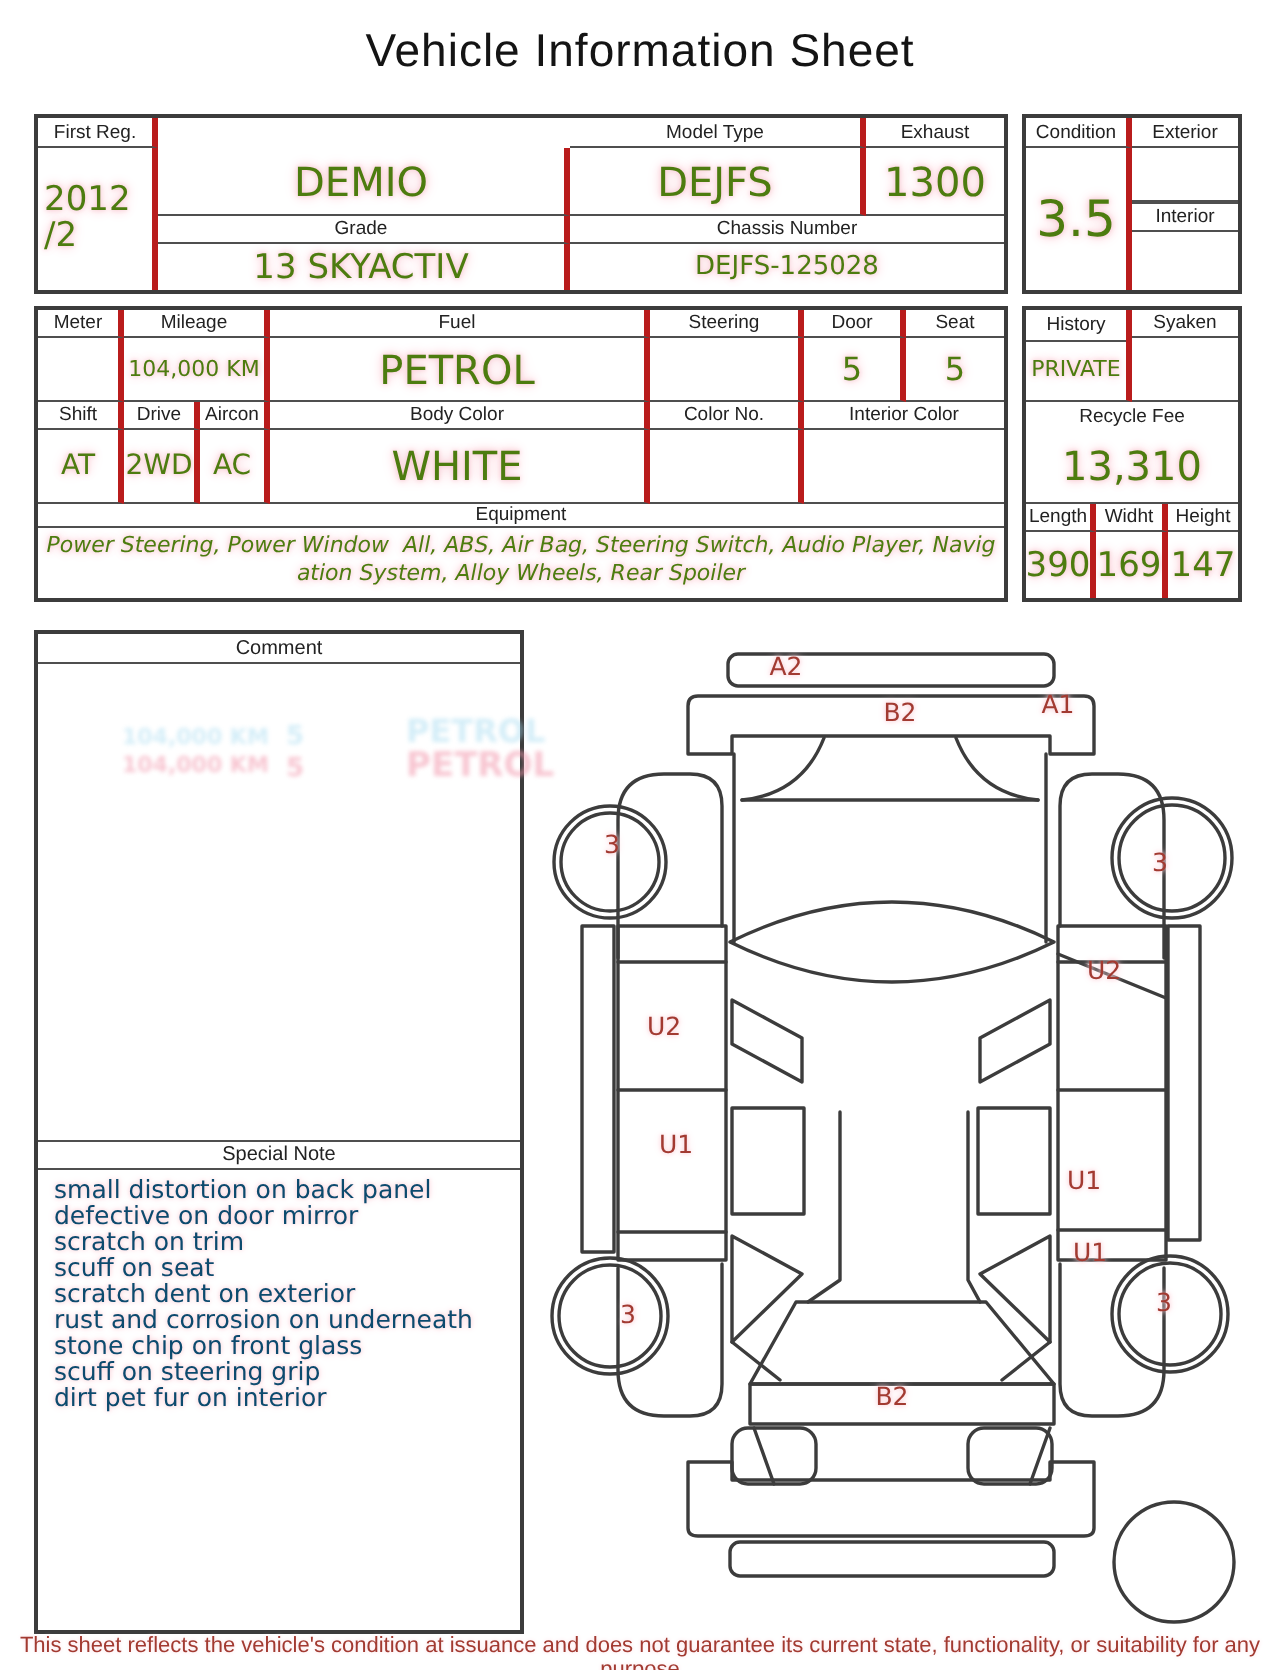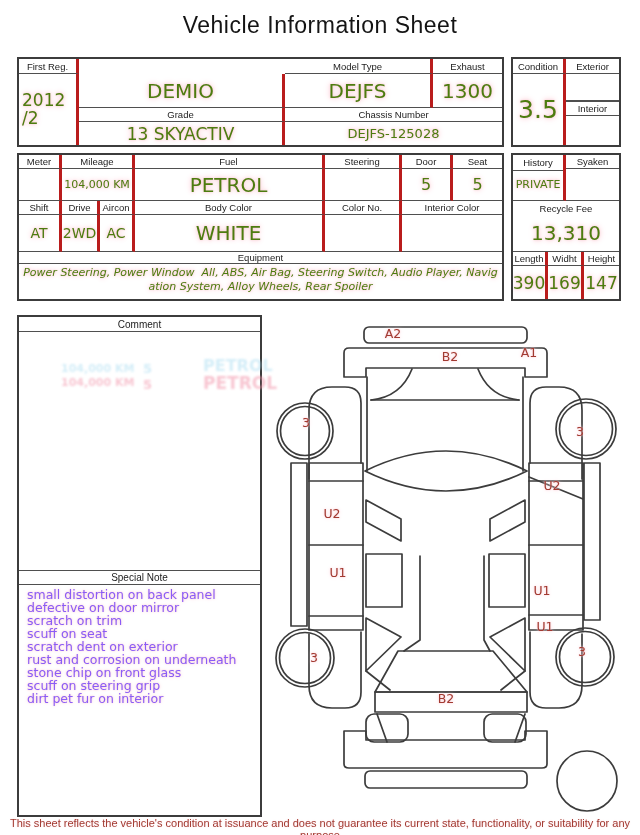--- a/index.html
+++ b/index.html
@@ -11,21 +11,21 @@
   .cell{position:absolute;box-sizing:border-box;display:flex;align-items:center;justify-content:center;overflow:hidden;}
   .br{border-right:3px solid #b91c1c;} .bb{border-bottom:1px solid #4f4f4f;} .bt{border-top:1px solid #4f4f4f;}
   .lbl{font-size:9.5px;color:#222;}
   .val{color:#4d7c0f;font-family:"DejaVu Sans",sans-serif;
        text-shadow:0 0 2px #f8c9d2,0 0 5px #f8c9d2,0 0 8px #fbdde3;}
   .v25{font-size:25px;} .v20{font-size:20px;} .v18{font-size:13px;} .v17{font-size:17px;}
   .v14{font-size:14px;} .v16{font-size:16px;} .v11{font-size:11px;}
   .firstreg{flex-direction:column;align-items:flex-start;justify-content:center;padding-left:3px;line-height:1.05;}
   .equipv{align-items:flex-start;justify-content:flex-start;text-align:center;
           padding:2px 4px;font-size:11px;line-height:1.3;word-break:break-all;font-style:italic;}
-  .note-line{font-size:12.5px;line-height:13px;color:#8b5cf6;font-family:"DejaVu Sans",sans-serif;
+  .note-line{font-size:12.5px;line-height:13px;color:#0c4a6e;font-family:"DejaVu Sans",sans-serif;
              text-shadow:0 0 2px #f8c9d2,0 0 5px #fbdde3;padding-left:8px;}
   .ghost{position:absolute;font-family:"DejaVu Sans",sans-serif;font-weight:bold;filter:blur(1px);white-space:nowrap;}
   .ghost.pink{color:#f297ac;opacity:.55;}
   .ghost.blue{color:#9fd8ef;opacity:.45;}
   .dlabel{position:absolute;transform:translate(-50%,-50%);font-size:12.5px;color:#a23a31;
           font-family:"DejaVu Sans",sans-serif;text-shadow:0 0 2px #f8c9d2,0 0 5px #fbdde3;white-space:nowrap;}
   .footer{position:absolute;top:817px;left:0;width:100%;text-align:center;font-size:11px;
           color:#a23a31;text-shadow:0 0 2px #fbdde3;}
 </style>
 </head>

